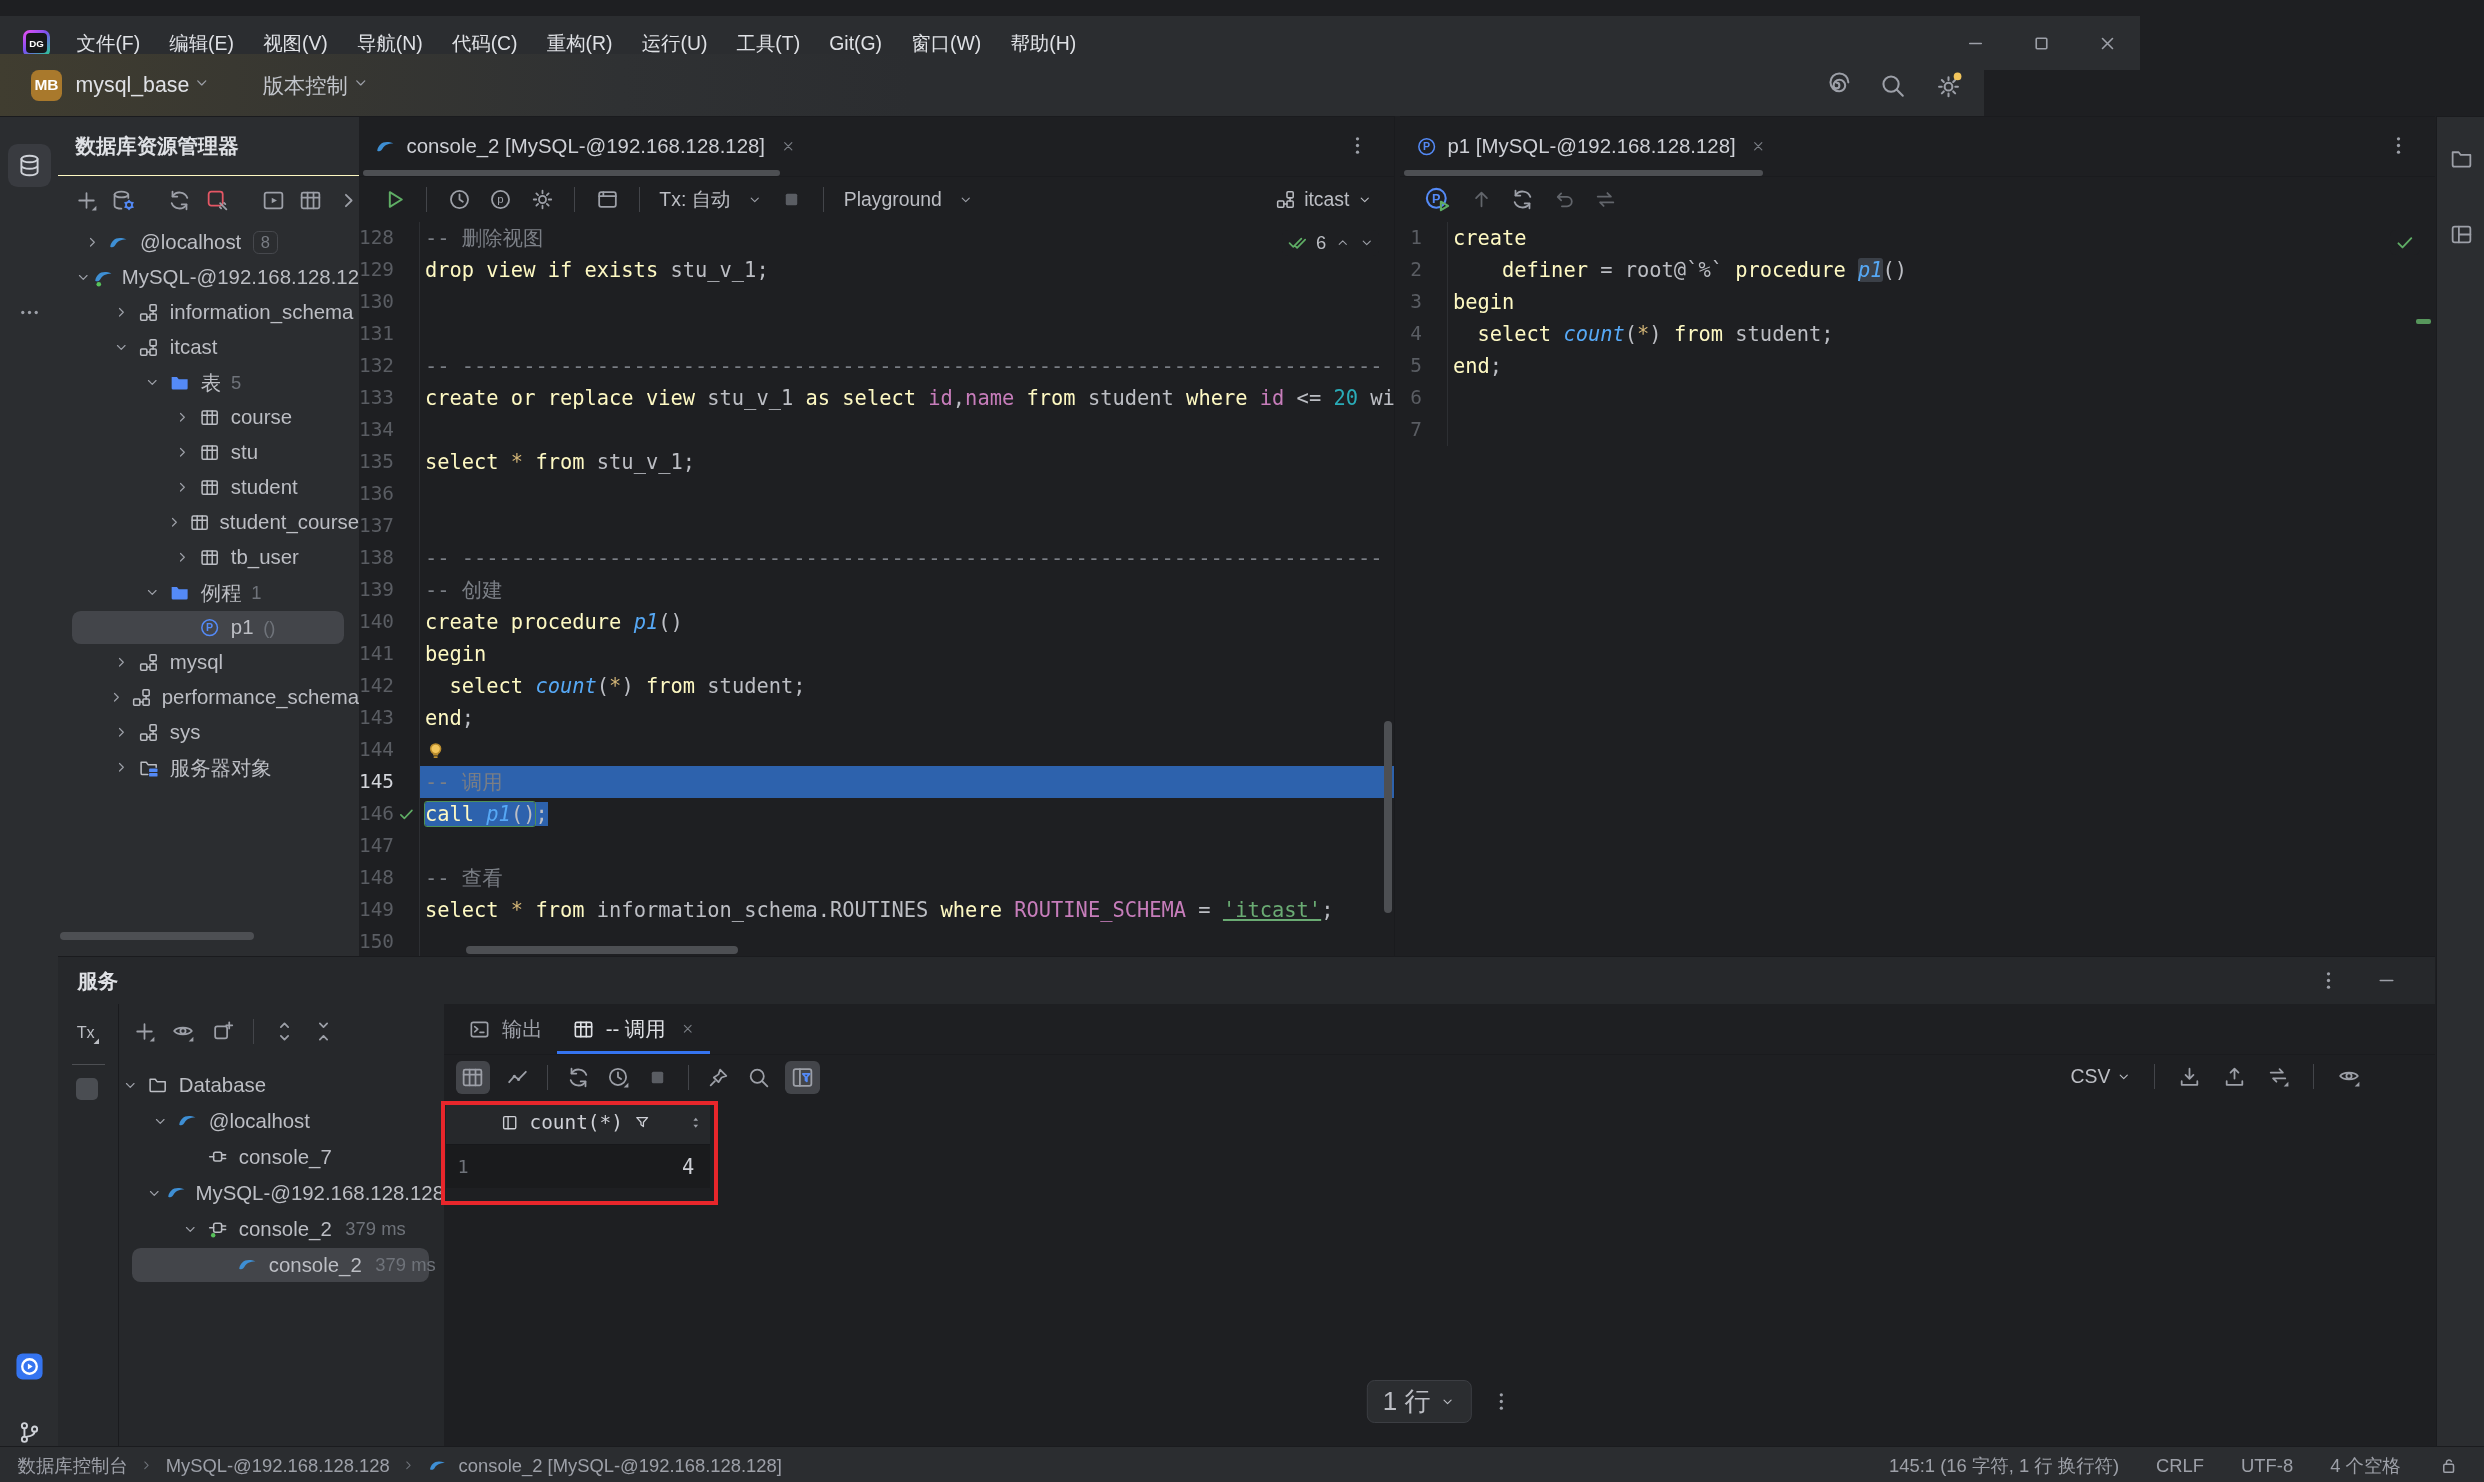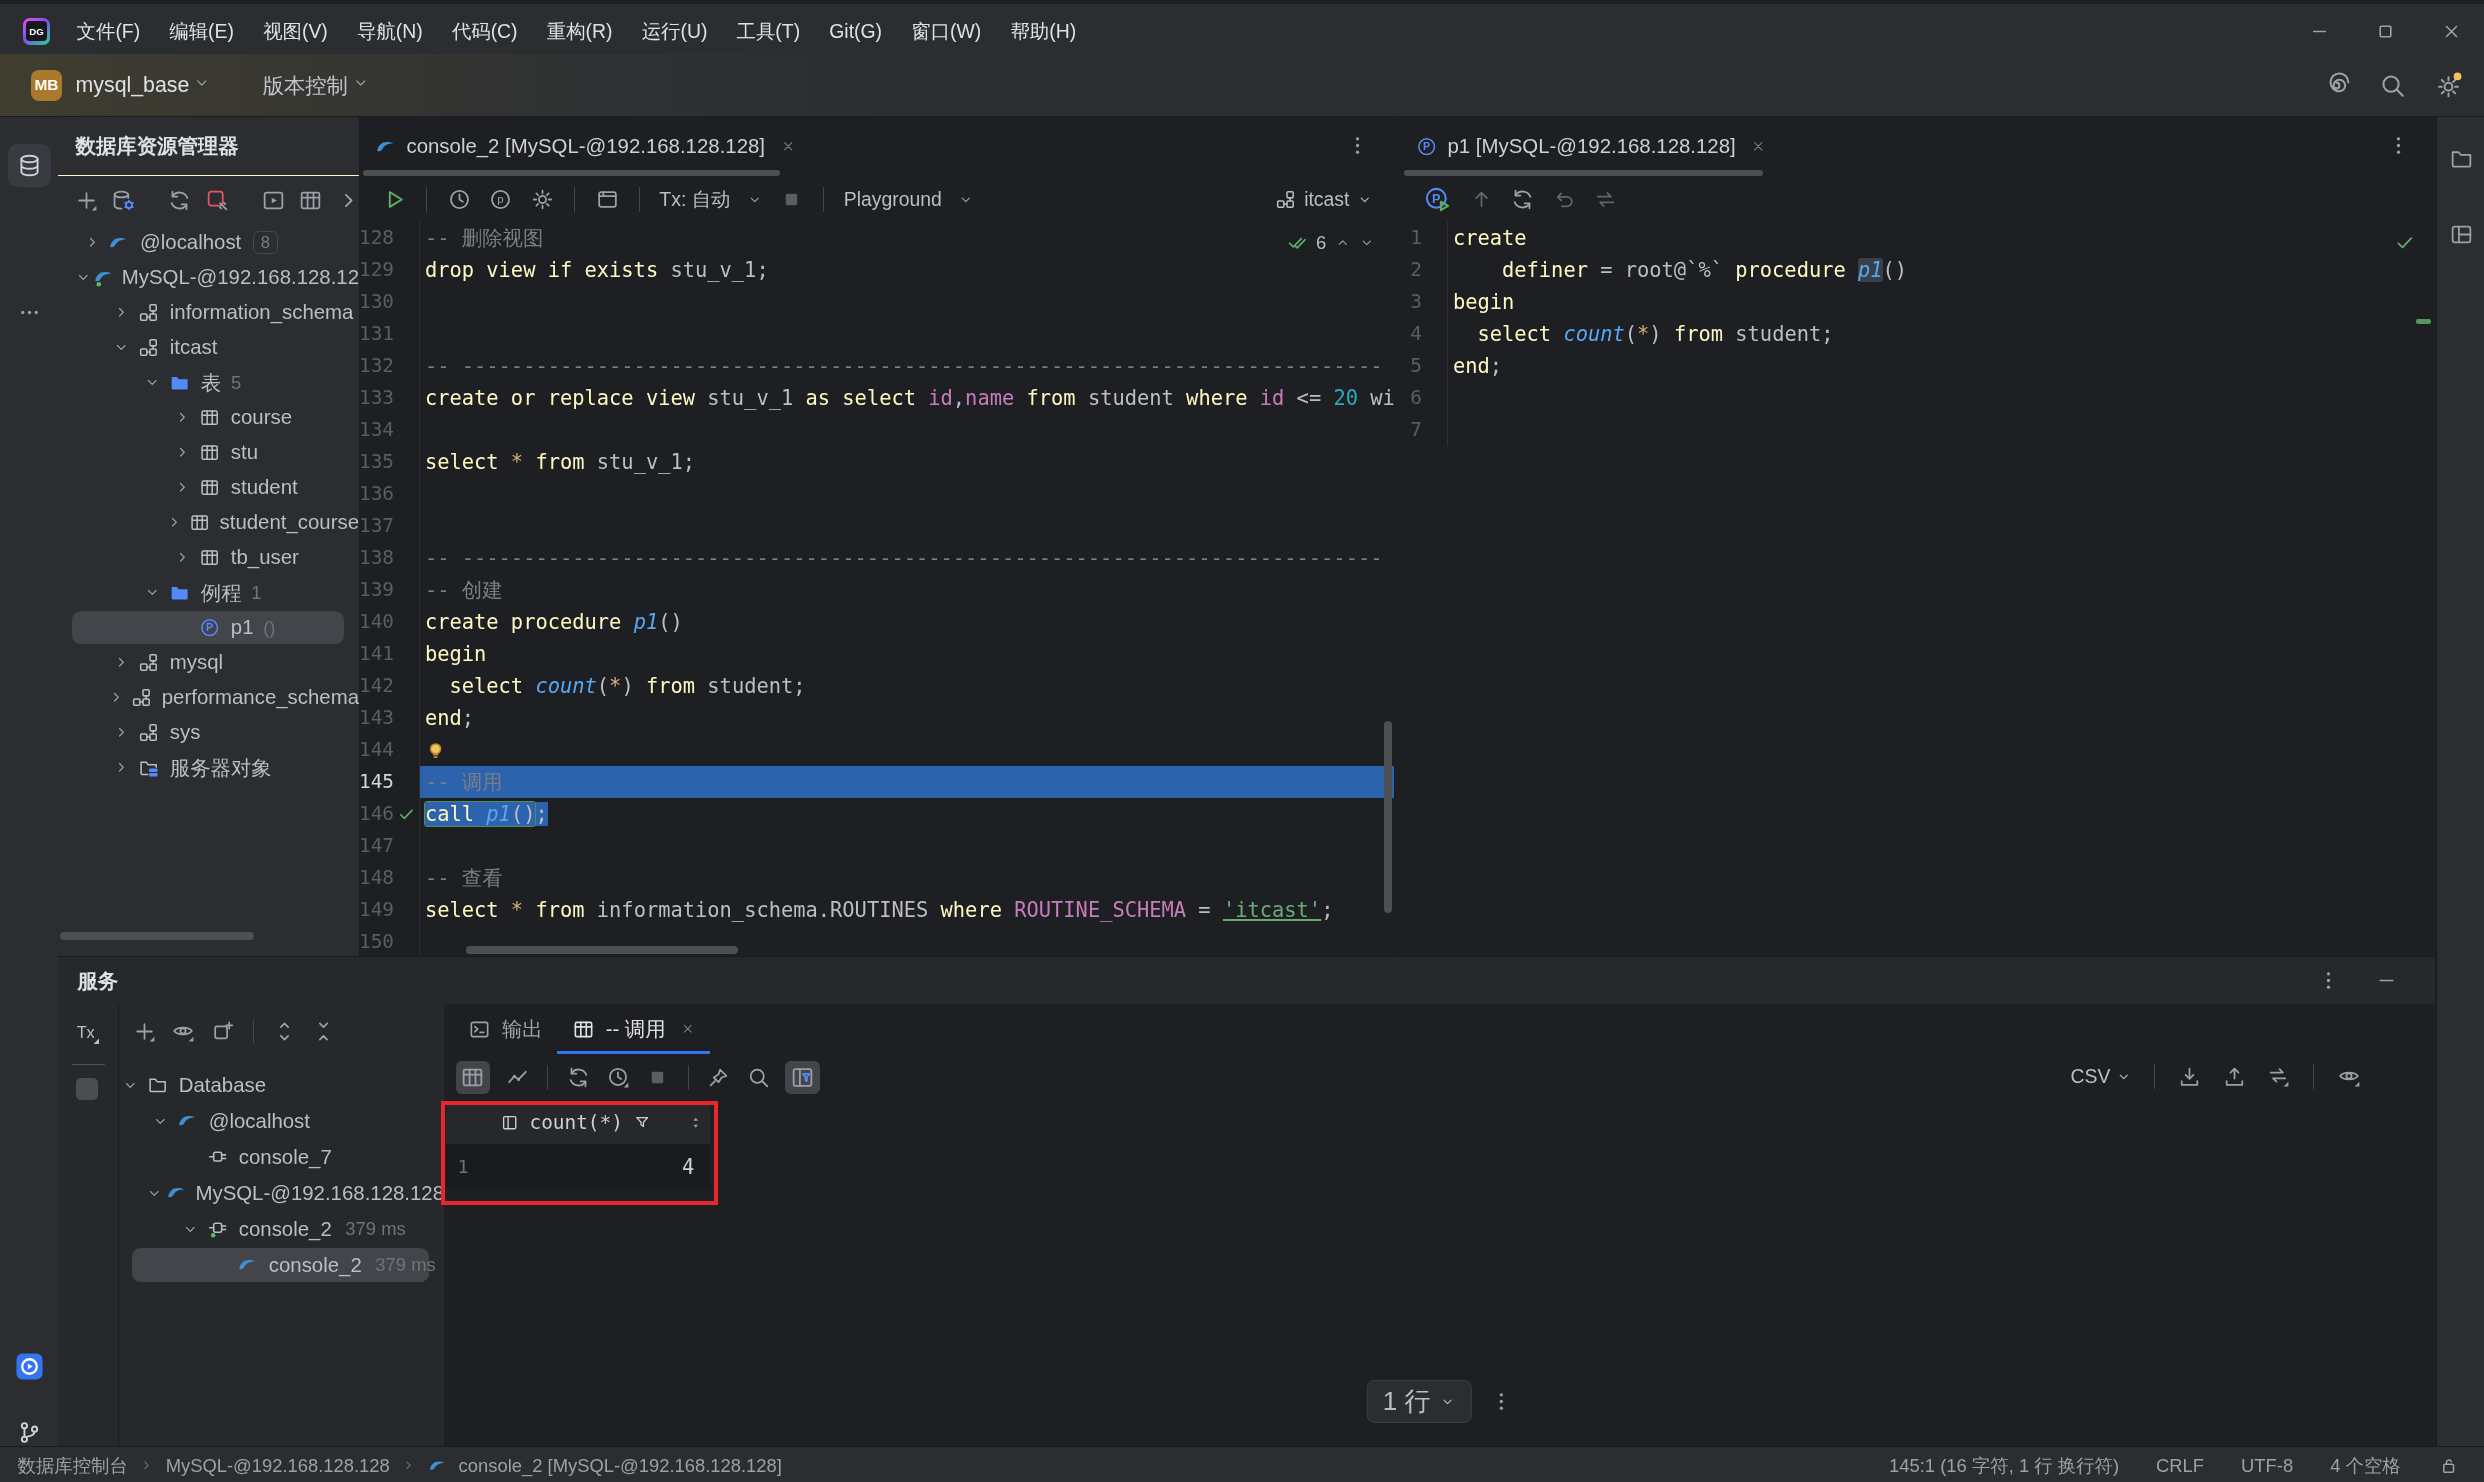--- a/index.html
+++ b/index.html
@@ -1,32 +1,32 @@
 <!DOCTYPE html>
 <html><head>
 <meta charset="utf-8">
 <style>
   html,body{margin:0;padding:0;background:#101114}
   .app{position:relative;width:2484px;height:1483px;background:#1e1f22;overflow:hidden;
        font-family:"Liberation Sans",sans-serif;color:#bcbec4;-webkit-font-smoothing:antialiased}
   .ico{display:inline-flex;align-items:center;justify-content:center;flex:0 0 auto}
 
   
-  .menubar{position:absolute;left:0;top:4px;width:2484px;height:54px;background:#2b2d30}
+  .menubar{position:absolute;left:0;top:16px;width:2140px;height:54px;background:#2b2d30}
   .dg-logo{position:absolute;left:23px;top:13.6px;width:27px;height:27px;border-radius:6.8px;
            background:linear-gradient(140deg,#f14df1 0%,#7a51f0 45%,#21d789 100%);display:flex;align-items:center;justify-content:center}
   .dg-logo-in{width:20.4px;height:20.4px;border-radius:3.9px;background:#17181b;color:#fff;font-size:9.7px;font-weight:bold;
            display:flex;align-items:center;justify-content:center;letter-spacing:0}
   #menu{position:absolute;left:62px;top:0;height:54px;display:flex}
   .menu-item{padding:0 14.6px;line-height:54px;font-size:19.4px;color:#dfe1e5;white-space:nowrap}
   .win-controls{position:absolute;right:0;top:0;height:54px;display:flex}
   .win-btn{width:66px;height:54px;display:flex;align-items:center;justify-content:center;color:#9da0a8}
 
   
-  .projectbar{position:absolute;left:0;top:54px;width:2484px;height:62px;display:flex;align-items:center;
+  .projectbar{position:absolute;left:0;top:54px;width:1984px;height:62px;display:flex;align-items:center;
       background:linear-gradient(90deg,#403d30 0%,#393831 233px,#2f3133 621px,#2b2d30 912px)}
   .mb-badge{margin-left:31px;width:31px;height:31px;border-radius:7.8px;background:#a9792c;color:#fff;
       font-weight:bold;font-size:15.5px;display:flex;align-items:center;justify-content:center}
   .proj-name{margin-left:13.6px;font-size:21.3px;color:#dfe1e5}
   .bar-chev{margin-left:3.9px;color:#9da0a8}
   .vcs{margin-left:52px;font-size:21.3px;color:#c2c5cb}
   .bar-right{position:absolute;right:21.3px;top:0;height:62px;display:flex;align-items:center;gap:27px;color:#9da0a8}
 
   
   .left-stripe{position:absolute;left:0;top:116px;width:58px;height:1329px;background:#2b2d30;

